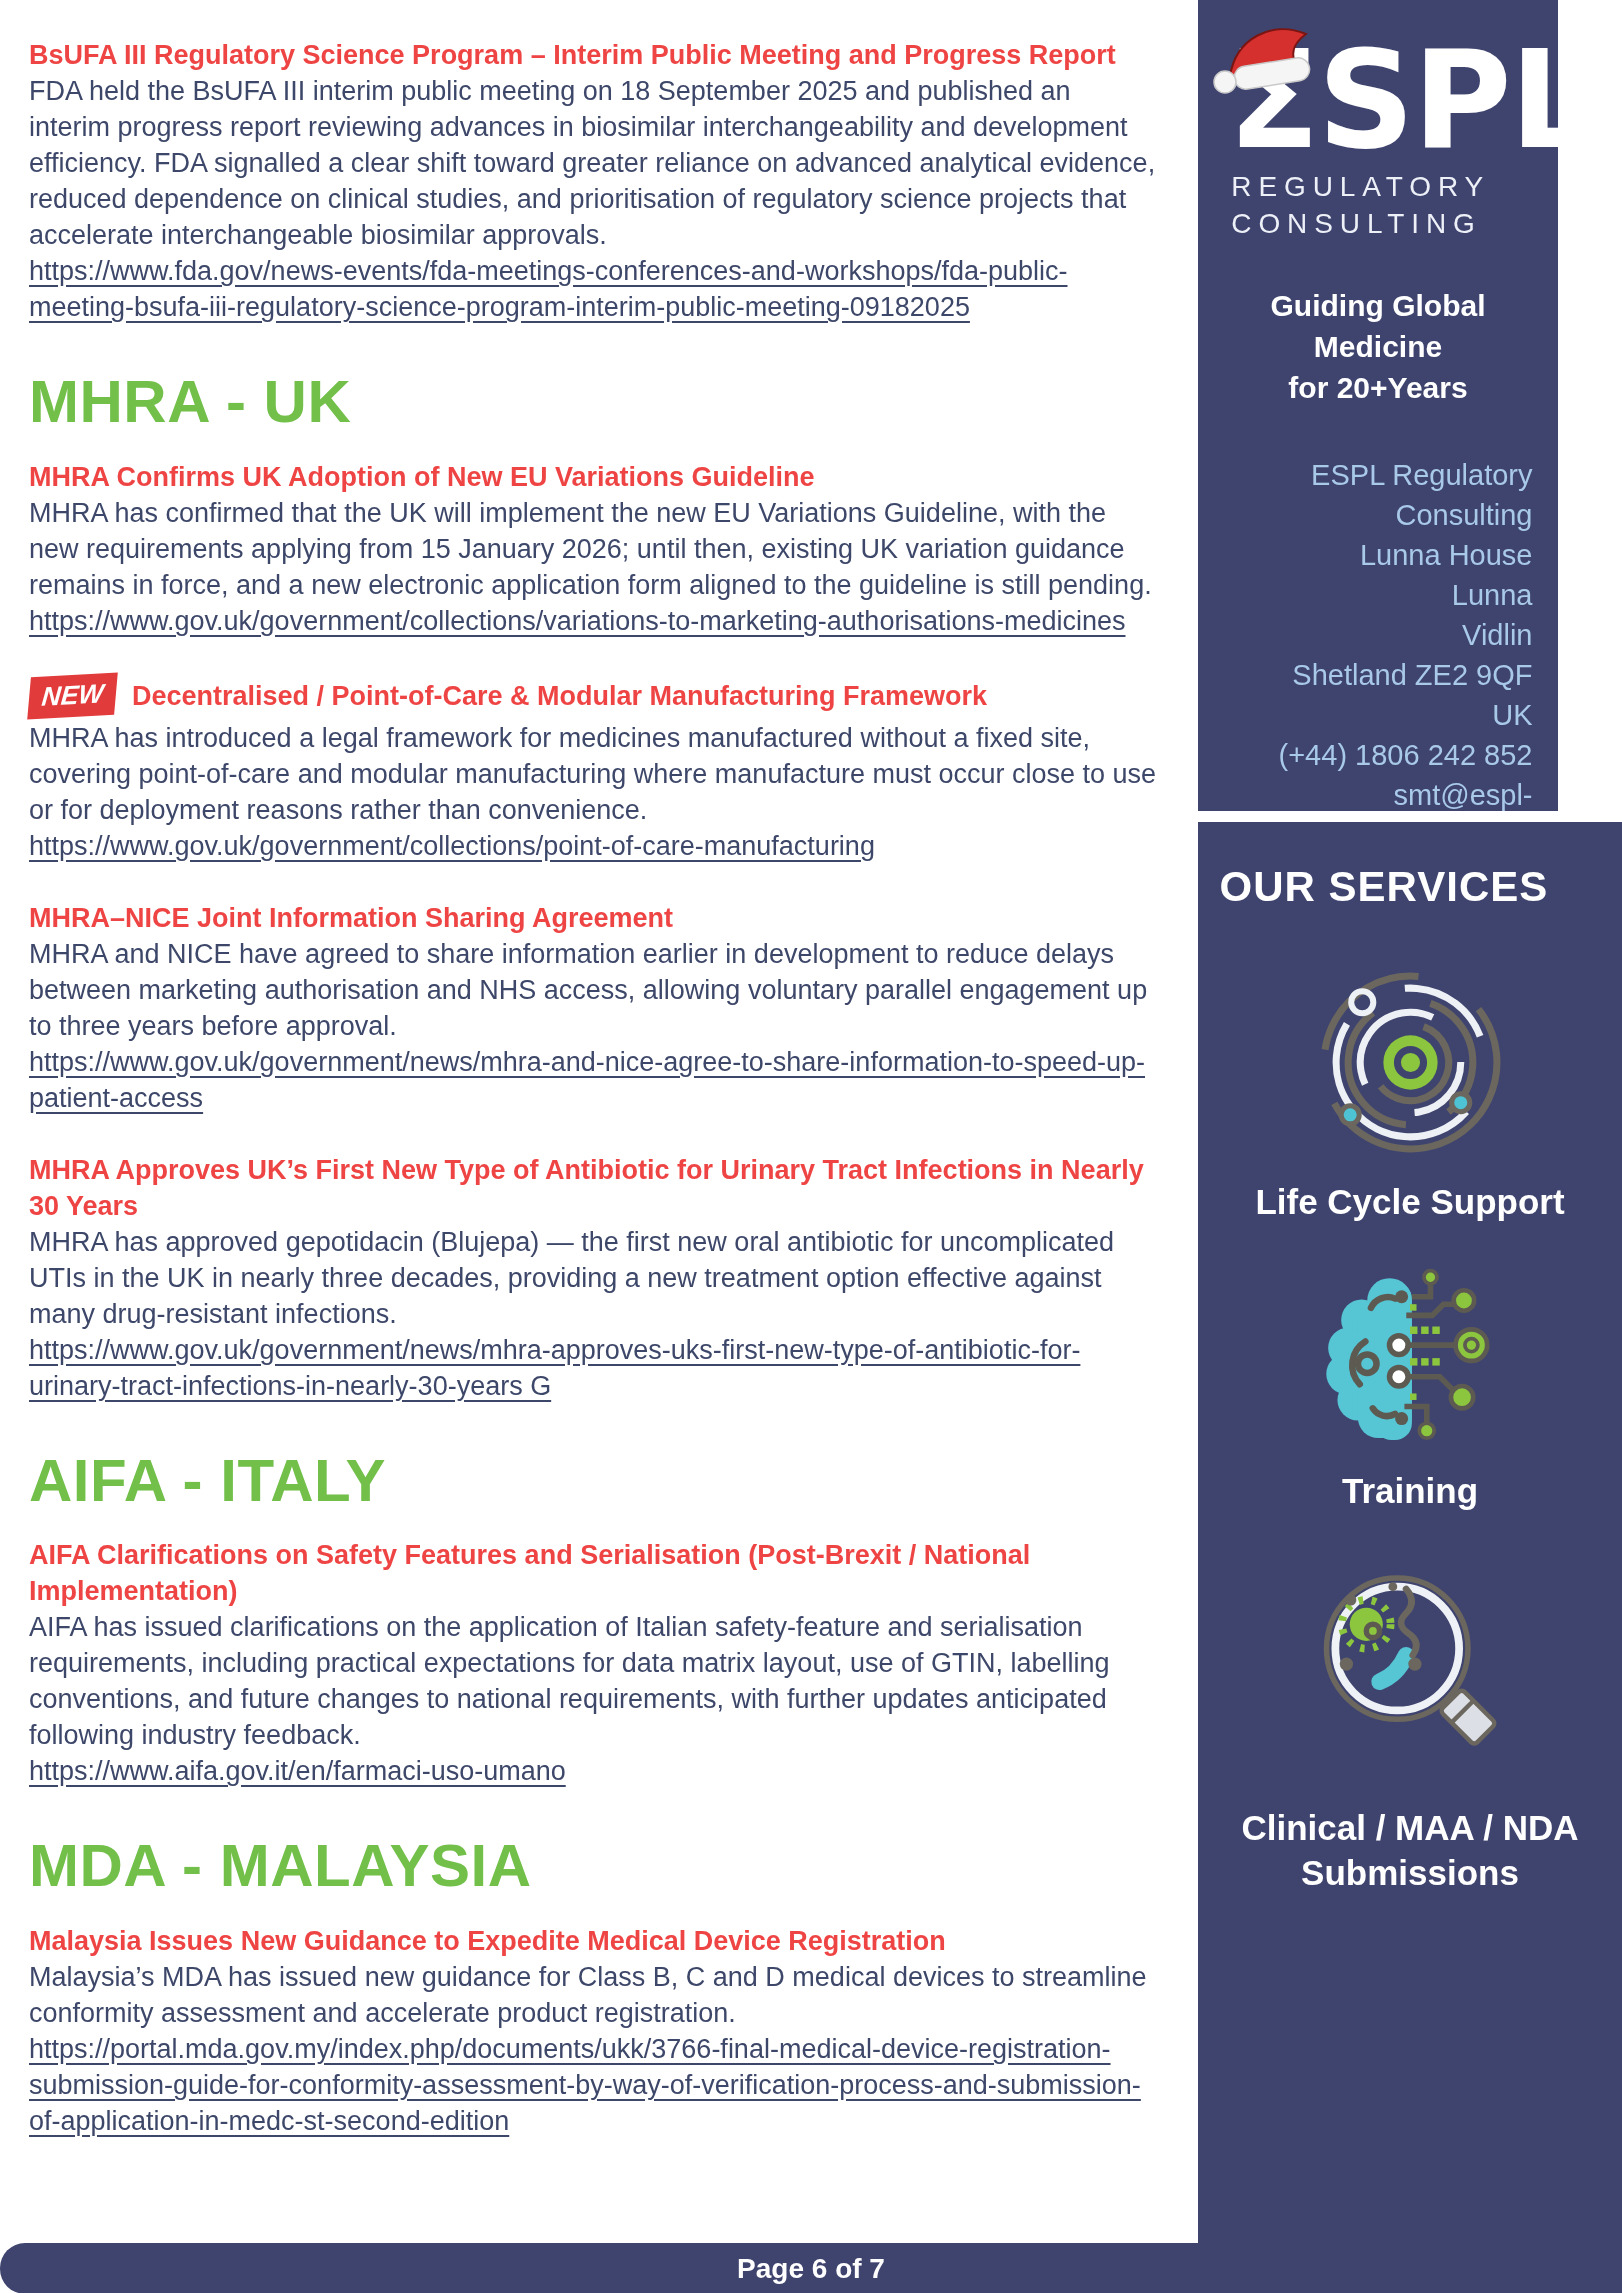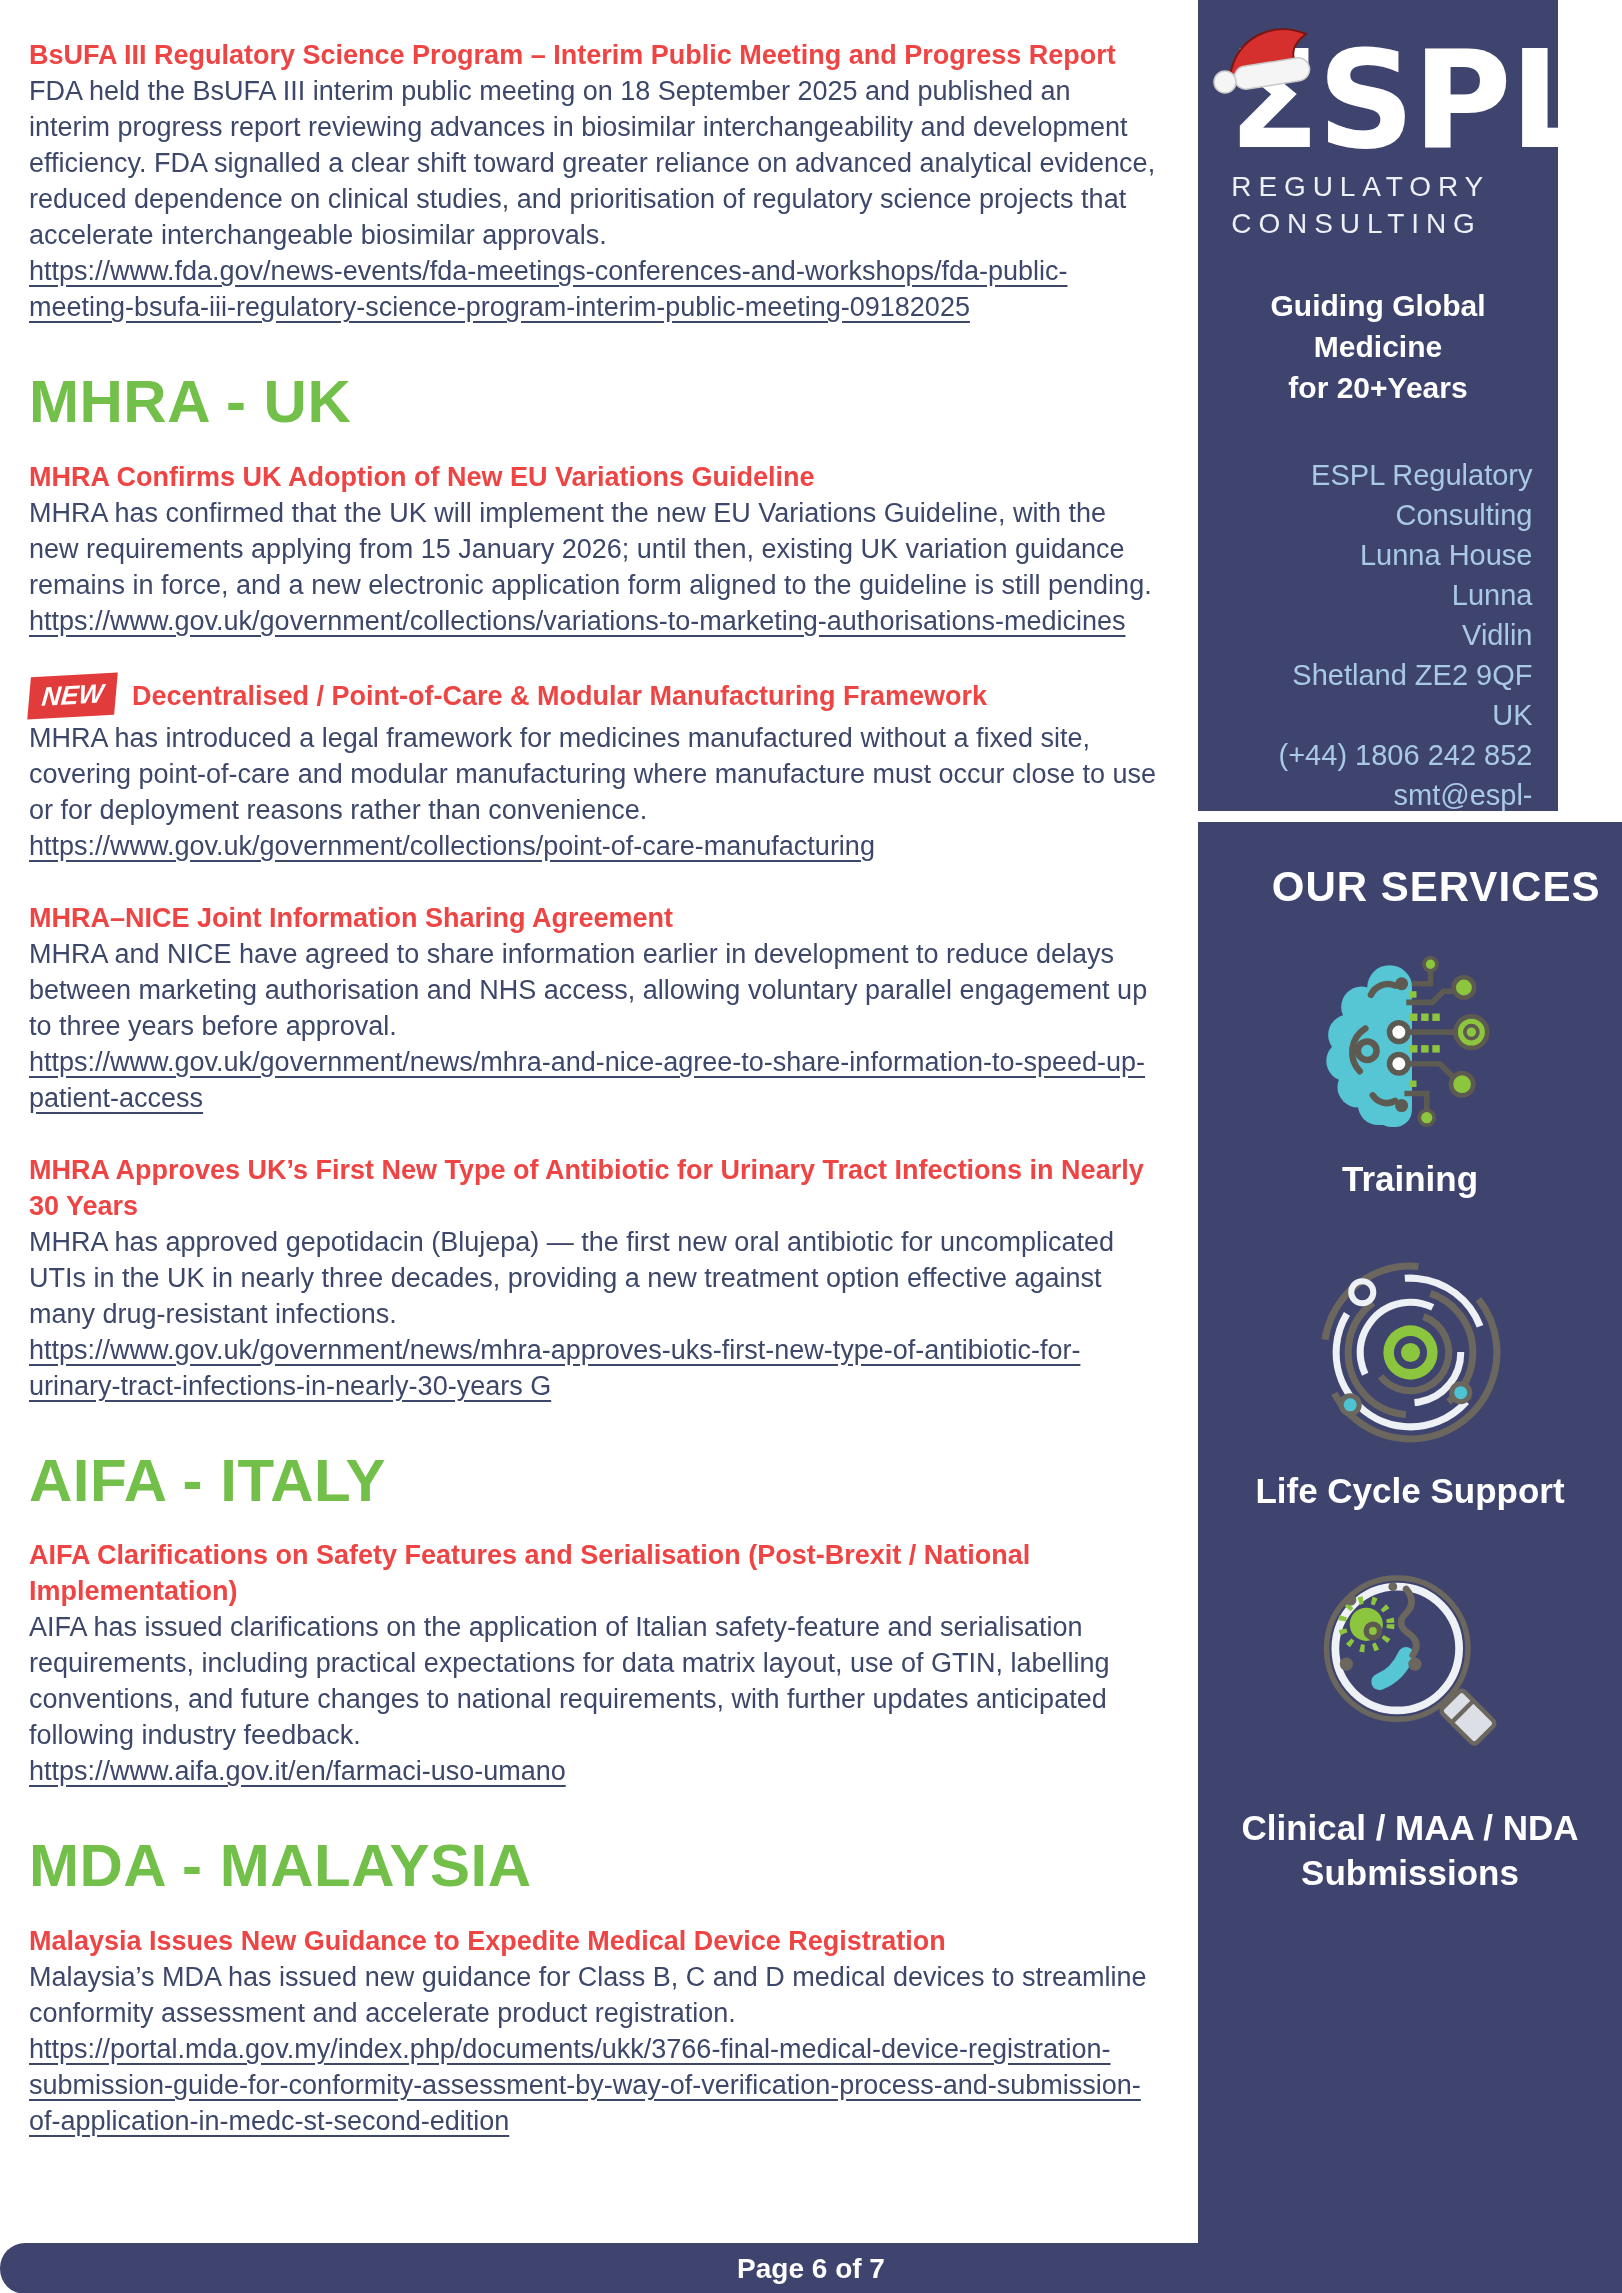--- a/index.html
+++ b/index.html
@@ -56,21 +56,21 @@
   .hat{position:absolute;left:-13.7px;top:-21.6px;width:120px;height:auto;}
   .tagline{
     margin-top:43px;text-align:center;color:#ffffff;font-weight:700;
     font-size:30px;line-height:41px;
   }
   .contact{
     margin-top:47px;text-align:right;color:#a9c9e8;
     font-size:29px;line-height:40px;font-weight:400;
   }
   .services-heading{
-    text-align:right;color:#ffffff;font-weight:700;font-size:42px;
+    text-align:left;color:#ffffff;font-weight:700;font-size:42px;
     letter-spacing:1px;margin:0;
   }
   .service{text-align:center;}
   .service-icon{display:block;margin:43px auto 0;}
   .service-icon.m2{margin-top:51px;}
   .service-icon.m3{margin-top:45px;}
   .service-label{
     color:#ffffff;font-weight:700;font-size:35px;line-height:45px;margin-top:15.7px;
   }
   .service-label.narrow{max-width:384px;margin-left:auto;margin-right:auto;margin-top:25.5px;}
@@ -163,20 +163,38 @@
     <div>Vidlin</div>
     <div>Shetland ZE2 9QF</div>
     <div>UK</div>
     <div>(+44) 1806 242 852</div>
     <div>smt@espl-regulatory.com</div>
   </div>
 </aside>
 
 <aside class="sidebar-bottom">
   <h2 class="services-heading">OUR SERVICES</h2>
+
+  <div class="service">
+    <svg class="service-icon m2" width="201" height="201" viewBox="0 0 200 200" aria-hidden="true">
+      <g fill="none">
+        <circle cx="100" cy="100" r="86" stroke="#6b675e" stroke-width="7" stroke-dasharray="190 55 130 70" transform="rotate(25 100 100)"></circle>
+        <circle cx="100" cy="100" r="74" stroke="#edf0f5" stroke-width="7" stroke-dasharray="150 70 95 80" transform="rotate(95 100 100)"></circle>
+        <circle cx="100" cy="100" r="62" stroke="#6b675e" stroke-width="7" stroke-dasharray="100 45 150 60" transform="rotate(-40 100 100)"></circle>
+        <circle cx="100" cy="100" r="50" stroke="#edf0f5" stroke-width="7" stroke-dasharray="110 55 75 60" transform="rotate(170 100 100)"></circle>
+        <circle cx="100" cy="100" r="38" stroke="#6b675e" stroke-width="7" stroke-dasharray="140 100" transform="rotate(-70 100 100)"></circle>
+      </g>
+      <circle cx="100" cy="100" r="27" fill="#8cc63e"></circle>
+      <circle cx="100" cy="100" r="13" fill="none" stroke="#3f446f" stroke-width="7"></circle>
+      <circle cx="52" cy="40" r="11" fill="none" stroke="#edf0f5" stroke-width="6"></circle>
+      <circle cx="40" cy="152" r="9" fill="#4ec3d4" stroke="#6b675e" stroke-width="5"></circle>
+      <circle cx="150" cy="140" r="9" fill="#4ec3d4" stroke="#6b675e" stroke-width="5"></circle>
+    </svg>
+    <div class="service-label">Life Cycle Support</div>
+  </div>
 
   <div class="service">
     <svg class="service-icon" width="186" height="186" viewBox="0 0 200 200" aria-hidden="true">
       <g fill="#56c5d4">
         <circle cx="78" cy="36" r="24"></circle>
         <circle cx="48" cy="57" r="22"></circle>
         <circle cx="34" cy="87" r="22"></circle>
         <circle cx="32" cy="115" r="22"></circle>
         <circle cx="44" cy="143" r="22"></circle>
         <circle cx="68" cy="161" r="22"></circle>
@@ -216,38 +234,20 @@
           <rect x="112" y="98" width="8" height="8"></rect>
           <rect x="124" y="98" width="8" height="8"></rect>
         <rect x="100" y="40" width="7" height="7"></rect>
         <rect x="100" y="136" width="7" height="7"></rect>
       </g>
     </svg>
     <div class="service-label">Training</div>
   </div>
 
   <div class="service">
-    <svg class="service-icon m2" width="201" height="201" viewBox="0 0 200 200" aria-hidden="true">
-      <g fill="none">
-        <circle cx="100" cy="100" r="86" stroke="#6b675e" stroke-width="7" stroke-dasharray="190 55 130 70" transform="rotate(25 100 100)"></circle>
-        <circle cx="100" cy="100" r="74" stroke="#edf0f5" stroke-width="7" stroke-dasharray="150 70 95 80" transform="rotate(95 100 100)"></circle>
-        <circle cx="100" cy="100" r="62" stroke="#6b675e" stroke-width="7" stroke-dasharray="100 45 150 60" transform="rotate(-40 100 100)"></circle>
-        <circle cx="100" cy="100" r="50" stroke="#edf0f5" stroke-width="7" stroke-dasharray="110 55 75 60" transform="rotate(170 100 100)"></circle>
-        <circle cx="100" cy="100" r="38" stroke="#6b675e" stroke-width="7" stroke-dasharray="140 100" transform="rotate(-70 100 100)"></circle>
-      </g>
-      <circle cx="100" cy="100" r="27" fill="#8cc63e"></circle>
-      <circle cx="100" cy="100" r="13" fill="none" stroke="#3f446f" stroke-width="7"></circle>
-      <circle cx="52" cy="40" r="11" fill="none" stroke="#edf0f5" stroke-width="6"></circle>
-      <circle cx="40" cy="152" r="9" fill="#4ec3d4" stroke="#6b675e" stroke-width="5"></circle>
-      <circle cx="150" cy="140" r="9" fill="#4ec3d4" stroke="#6b675e" stroke-width="5"></circle>
-    </svg>
-    <div class="service-label">Life Cycle Support</div>
-  </div>
-
-  <div class="service">
     <svg class="service-icon m3" width="221" height="221" viewBox="0 0 200 200" aria-hidden="true">
       <circle cx="88" cy="82" r="64" fill="none" stroke="#6b675e" stroke-width="5"></circle>
       <circle cx="88" cy="82" r="56" fill="none" stroke="#eef1f6" stroke-width="7"></circle>
       <g transform="rotate(45 152 144)">
         <rect x="130" y="130" width="44" height="28" rx="4" fill="#dcdfe5" stroke="#6b675e" stroke-width="4"></rect>
         <line x1="145" y1="130" x2="145" y2="158" stroke="#6b675e" stroke-width="4"></line>
       </g>
       <circle cx="60" cy="60" r="15" fill="#8cc63e"></circle>
       <circle cx="60" cy="60" r="22" fill="none" stroke="#8cc63e" stroke-width="7" stroke-dasharray="4 8"></circle>
       <circle cx="66" cy="66" r="6" fill="none" stroke="#5d5a52" stroke-width="5"></circle>

